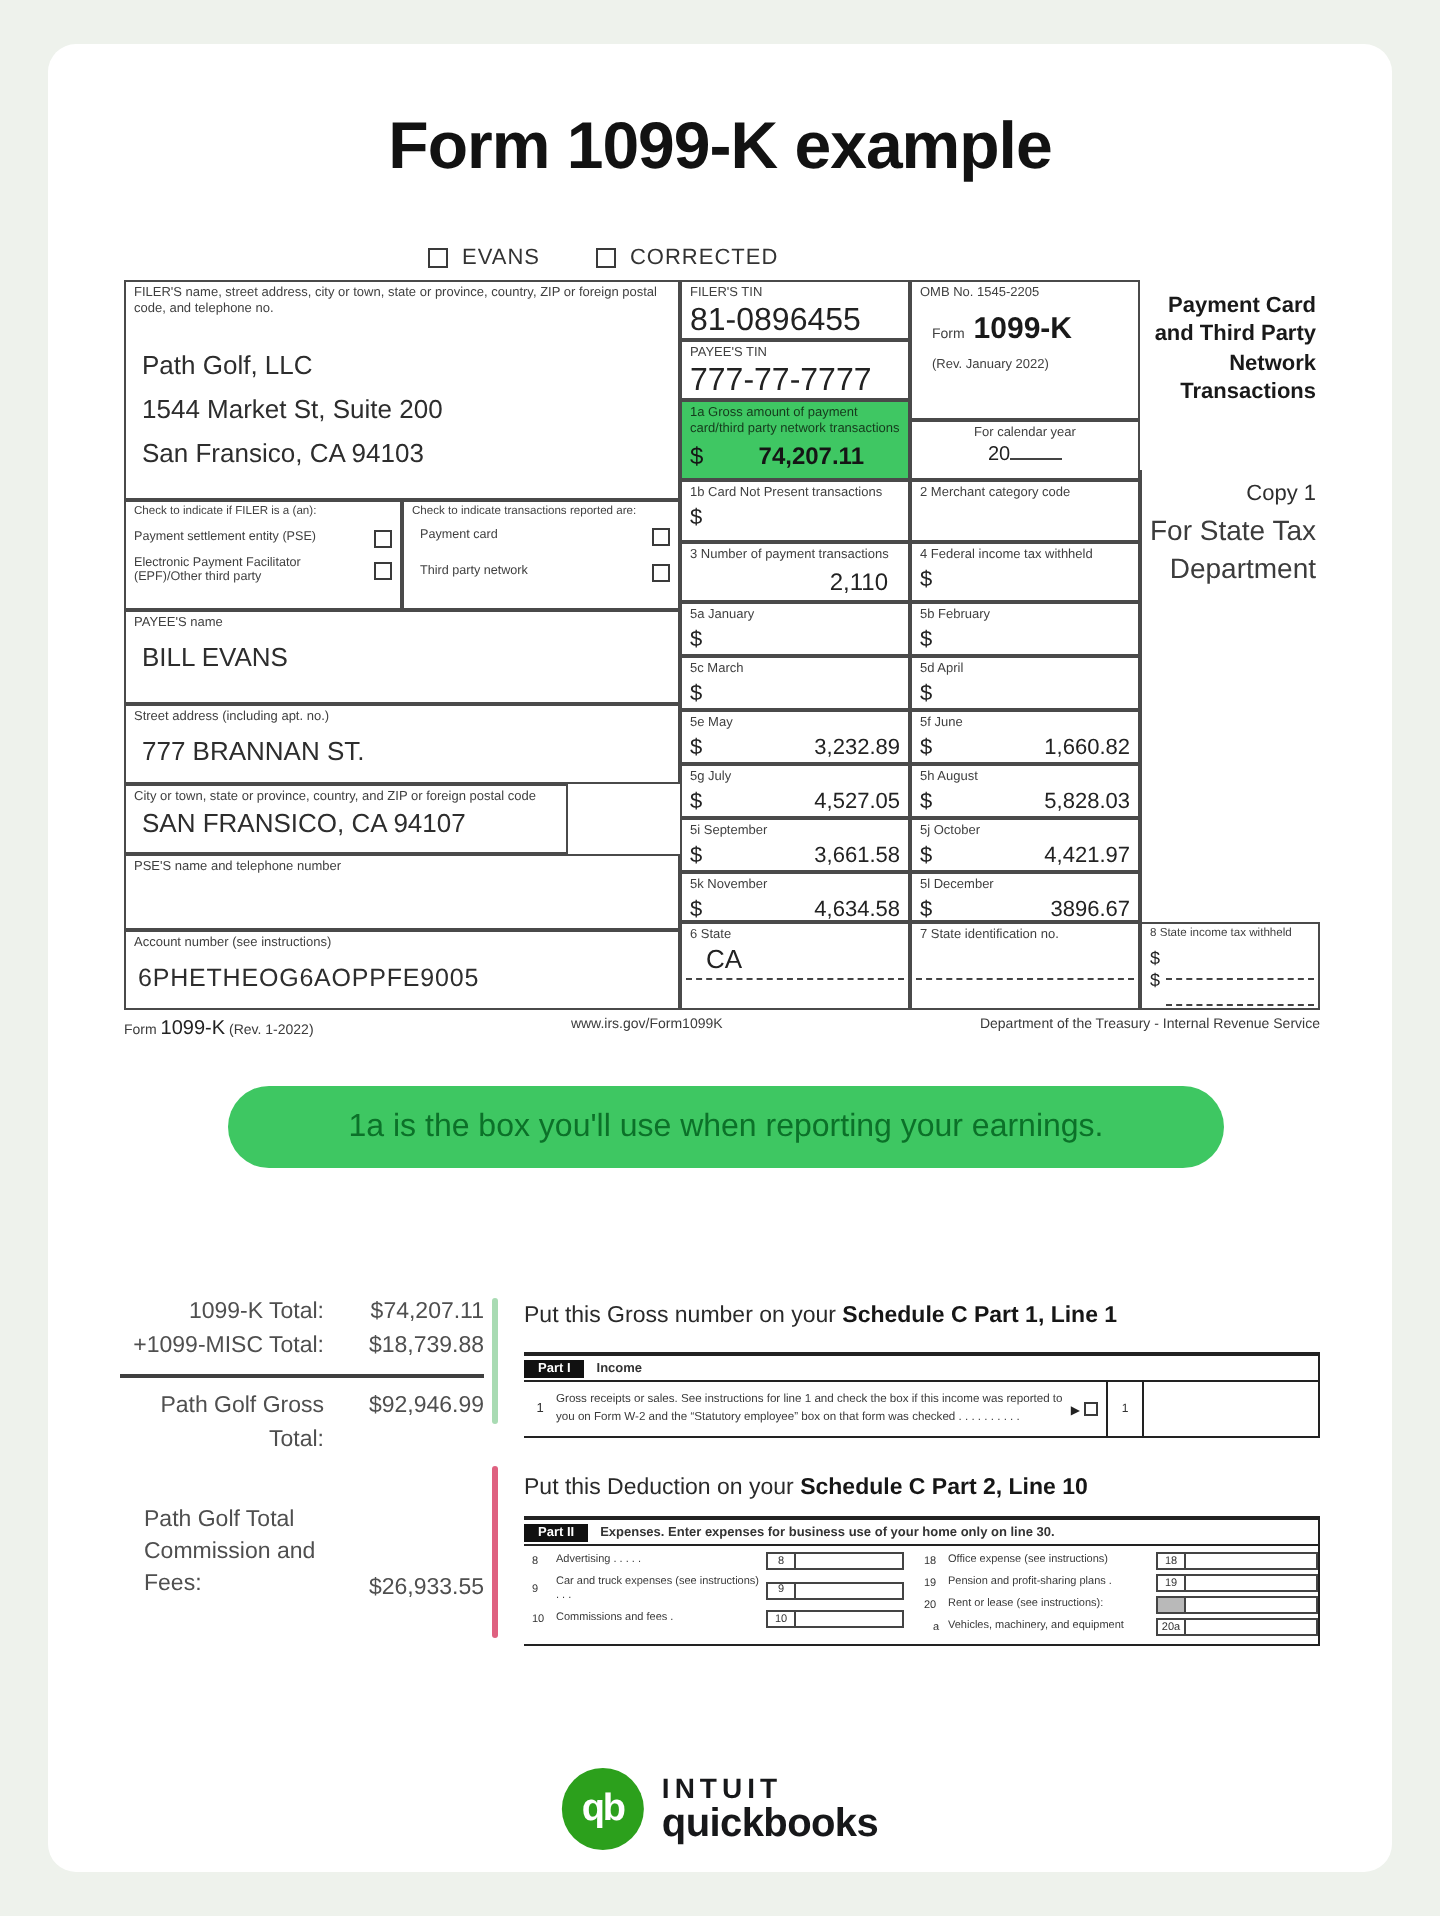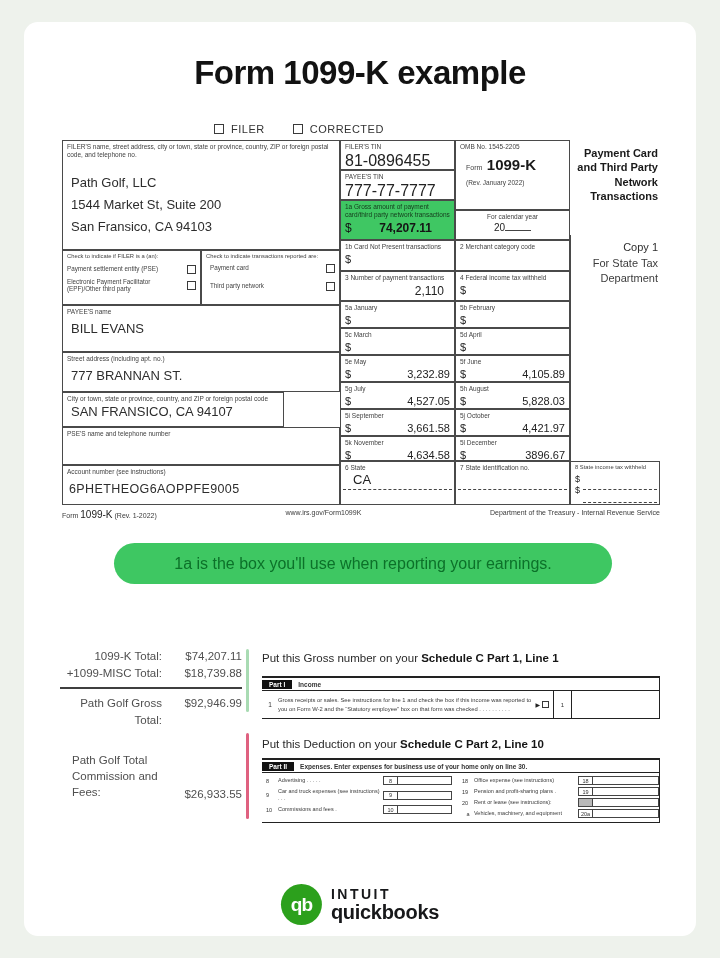--- a/index.html
+++ b/index.html
@@ -27,21 +27,21 @@
   .greencell .lb{color:#153a1c;}
   .amt-row{display:flex;justify-content:space-between;align-items:flex-end;font-size:12px;color:#151515;}
   .amt-row .money{font-weight:700;}
   .mv{display:flex;justify-content:space-between;align-items:flex-end;font-size:11px;color:#222;margin-top:2px;}
   .check-item{display:flex;justify-content:space-between;align-items:center;margin-top:4px;font-size:6.3px;color:#3f3f3f;line-height:1.25;}
   .form-head-title{position:absolute;left:508px;top:6px;width:88px;text-align:right;
     font-size:11px;font-weight:800;color:#191919;line-height:1.3;}
   .copy-area{position:absolute;left:508px;top:95px;width:90px;height:226px;border-left:1px solid #4a4a4a;
     box-sizing:border-box;padding:6px 2px 0 0;text-align:right;color:#3c3c3c;}
   .copy1{font-size:11px;color:#2e2e2e;}
-  .copy-sub{font-size:11px;margin-top:3px;line-height:1.35;}
+  .copy-sub{font-size:14px;margin-top:3px;line-height:1.35;}
   .dash{position:absolute;left:2px;right:2px;border-top:1px dashed #444;}
   .form-footer{position:absolute;left:62px;top:509px;width:598px;display:flex;justify-content:space-between;
     font-size:7px;color:#3a3a3a;}
   .ff-num{font-size:10px;color:#222;}
 
   
   .callout{position:absolute;left:114px;top:543px;width:498px;height:41px;background:#3ec762;border-radius:21px;
     display:flex;align-items:center;justify-content:center;font-size:16px;color:#0c7129;}
 
   
@@ -99,21 +99,21 @@
 <body>
 
 <div class="canvas">
   <div class="card"></div>
 
   <div class="page-title">Form 1099-K example</div>
 
   <div class="vc-row">
     <div class="vc-item">
       <span class="cb"></span>
-      <span>FILER</span>
+      <span>EVANS</span>
     </div>
     <div class="vc-item">
       <span class="cb"></span>
       <span>CORRECTED</span>
     </div>
   </div>
 
   <div class="form">
 
     <div class="cell" style="left:0;top:0;width:278px;height:110px;">
@@ -263,21 +263,21 @@
       <div class="lb">5e May</div>
       <div class="mv">
           <span>$</span>
           <span>3,232.89</span>
         </div>
     </div>
     <div class="cell" style="left:393px;top:215px;width:115px;height:27px;">
       <div class="lb">5f June</div>
       <div class="mv">
           <span>$</span>
-          <span>4,105.89</span>
+          <span>1,660.82</span>
         </div>
     </div>
     <div class="cell" style="left:278px;top:242px;width:115px;height:27px;">
       <div class="lb">5g July</div>
       <div class="mv">
           <span>$</span>
           <span>4,527.05</span>
         </div>
     </div>
     <div class="cell" style="left:393px;top:242px;width:115px;height:27px;">

